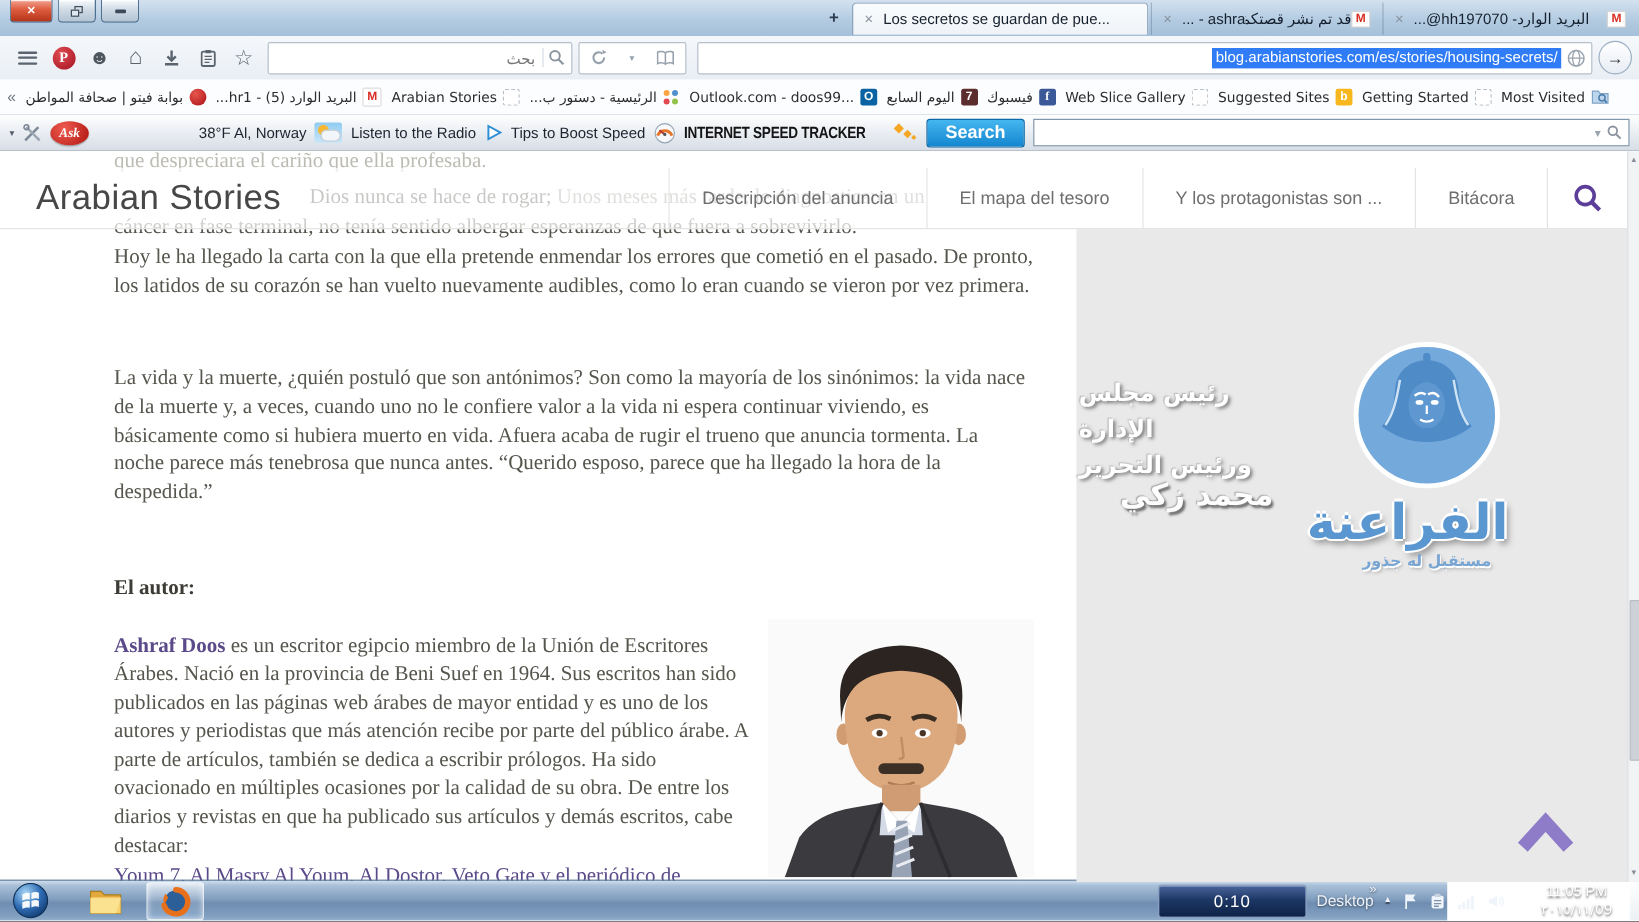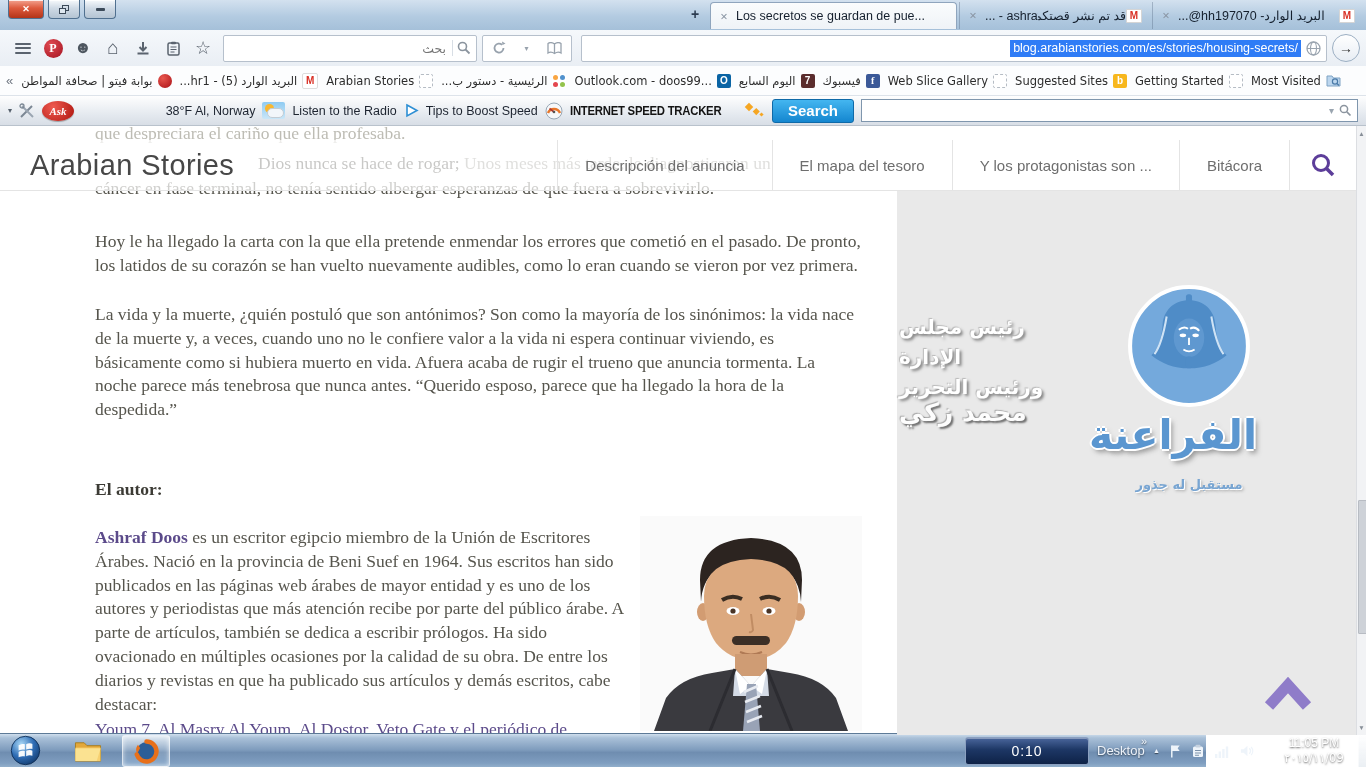--- a/index.html
+++ b/index.html
@@ -100,45 +100,45 @@
   
   .page{position:absolute;left:0;top:126px;width:1366px;height:609px;background:#fff;overflow:hidden;
     font-family:"Liberation Serif","DejaVu Serif",serif;color:#56554d}
   .artline{position:absolute;font-size:17.5px;white-space:nowrap}
   .faded1{left:95px;top:-3px;color:#bdbcb4}
   .behind1{left:258px;top:27px}
   .behind1 .strong{color:#3a3933}
   .behind1 .weak{color:#8e8d86}
   .behind2{left:95px;top:52px;color:#55544c}
   .para{position:absolute;left:95px;width:766px;font-size:17.5px;line-height:23.8px;color:#56554d}
-  .p1{top:104px}.p2{top:177px}
+  .p1{top:76px}.p2{top:177px}
   .author-h{top:352px;font-weight:bold;color:#3c3b35}
   .author-p{top:400px;width:532px}
   .alink{color:#5b4a8a;font-weight:bold}
   .author-links{top:592px;width:532px;color:#5b4a8a;text-decoration:underline}
   .photo{position:absolute;left:640px;top:390px;width:222px;height:215px}
   
   .siteheader{position:absolute;left:0;top:14px;width:1356px;height:50px;background:rgba(255,255,255,.72);
     border-bottom:1px solid #e4e4e4;display:flex;align-items:stretch;font-family:"Liberation Sans",sans-serif;z-index:3}
   .site-title{align-self:center;font-size:29px;color:#474747;margin-left:30px;letter-spacing:.4px;white-space:nowrap}
   .hnav{margin-left:auto;display:flex;align-items:stretch}
   .hnav-item{display:flex;align-items:center;padding:0 27px;font-size:15px;color:#6e6e6e;border-left:1px solid #e4e4e4;white-space:nowrap}
   .hsearch{width:66px;border-left:1px solid #e4e4e4;display:flex;align-items:center;justify-content:center}
   
   .sidebar{position:absolute;left:897px;top:64px;width:459px;height:545px;background:#e9e9e9;
     font-family:"DejaVu Sans",sans-serif;z-index:2}
   .role{position:absolute;left:2px;top:122px;width:162px;text-align:left}
   .role div{font-size:20px;font-weight:bold;color:#fff;line-height:30px;
     text-shadow:2px 2px 3px #7e7e7e,-1px -1px 1px #bbb}
-  .person{position:absolute;left:2px;top:208px;width:162px;text-align:left;font-size:25px;font-weight:bold;
+  .person{position:absolute;left:2px;top:208px;width:162px;text-align:right;font-size:25px;font-weight:bold;
     color:#fdfdfd;text-shadow:2px 2px 2px #6f6f6f,-1px -1px 1px #aaa}
   .logo-wrap{position:absolute;left:224px;top:92px;width:136px;text-align:center}
   .logo-title{font-size:41px;font-weight:bold;color:#5a96d0;line-height:1.05;margin-top:4px;
     text-shadow:2px 0 0 #fff,-2px 0 0 #fff,0 2px 0 #fff,0 -2px 0 #fff,3px 4px 5px rgba(80,80,80,.55)}
-  .logo-sub{font-size:13px;font-weight:bold;color:#78a5d2;margin-top:20px;text-shadow:1px 1px 0 #fff,2px 2px 3px rgba(80,80,80,.4)}
+  .logo-sub{font-size:13px;font-weight:bold;color:#78a5d2;margin-top:4px;text-shadow:1px 1px 0 #fff,2px 2px 3px rgba(80,80,80,.4)}
   .chev{position:absolute;left:367px;top:484px;width:48px;height:42px}
   
   .pg-scroll{position:absolute;left:1356px;top:0;width:10px;height:609px;background:#f2f3f5;border-left:1px solid #dcdee2;z-index:4}
   .pg-arrow{position:absolute;left:0;width:9px;height:13px;color:#888f98;font-size:6.5px;text-align:center;line-height:13px}
   .pg-arrow.up{top:1px}.pg-arrow.down{bottom:1px}
   .pg-thumb{position:absolute;left:1px;top:374px;width:7px;height:132px;background:#ced2d8;border:1px solid #b8bcc3;border-radius:1px}
   
   .taskbar{position:absolute;left:0;top:733px;width:1206px;height:33px;
     background:linear-gradient(180deg,#cfdeed 0%,#a9c0d8 12%,#7f9cbd 48%,#6f8db0 56%,#7f9ec0 88%,#92afcb 100%);
     border-top:1px solid #5d7a97}

